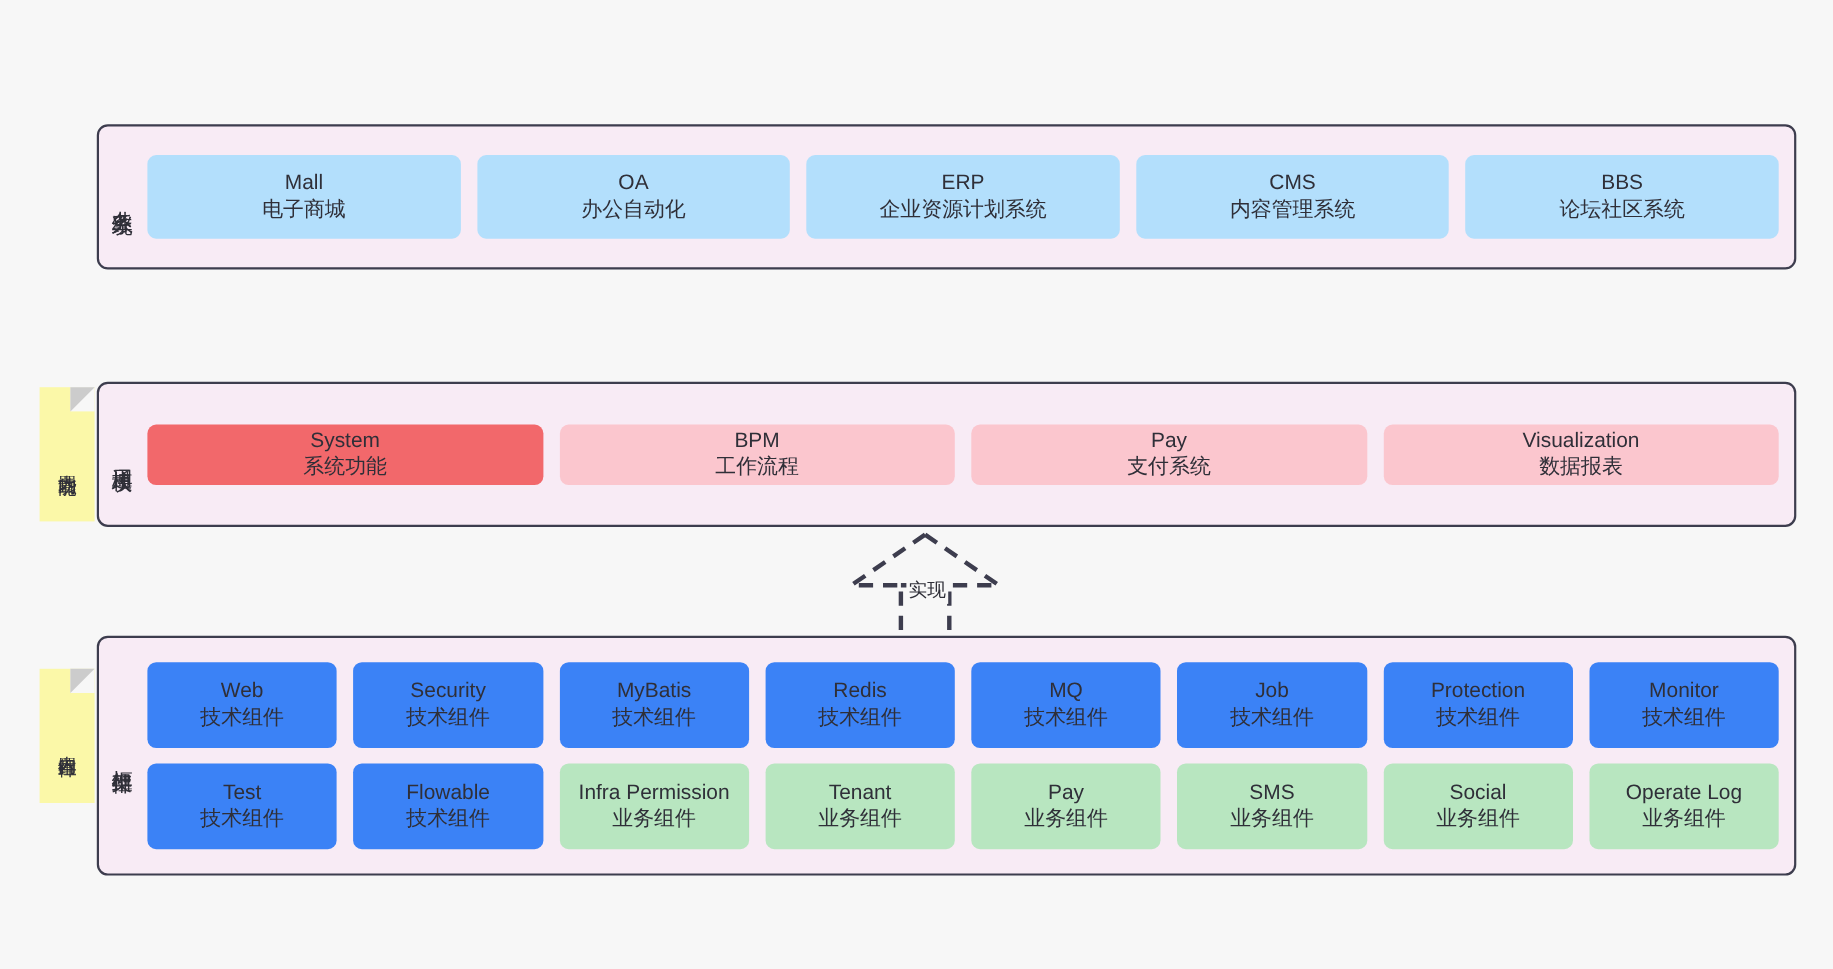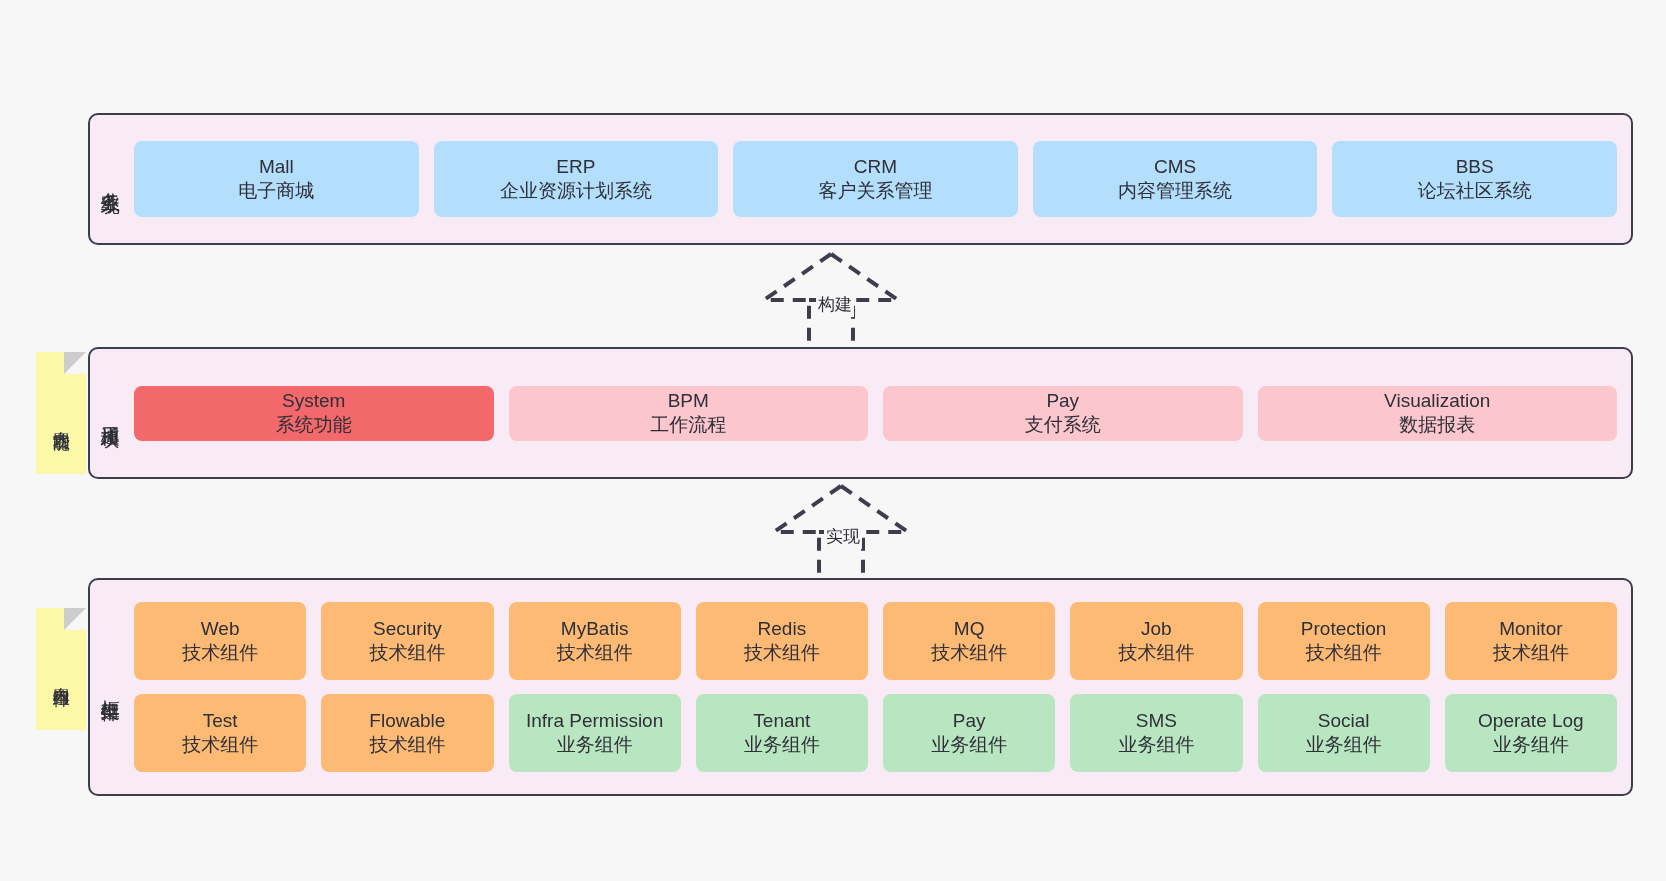--- a/index.html
+++ b/index.html
@@ -67,21 +67,21 @@
     color:#2f2f38;
     padding:6px 4px;
     user-select:none;
   }
   .card .l1{white-space:nowrap;}
   .card .l2{white-space:nowrap;}
   .card.wrap .l1{white-space:normal;}
   .card-blue{background:#b3dffc;}
   .card-red{background:#f2686b;}
   .card-pink{background:#fbc6ce;}
-  .card-green{background:#fdba74;}
+  .card-green{background:#3b82f6;}
   .card-lgreen{background:#b8e6c0;}
 
   .layer-top{left:88px;top:113px;width:1545px;height:132px;}
   .layer-top .card{height:76px;}
   .layer-mid{left:88px;top:347px;width:1545px;height:132px;}
   .layer-mid .card{height:55px;}
   .layer-bot{left:88px;top:578px;width:1545px;height:218px;}
   .layer-bot .card{height:78px;}
 
   
@@ -140,53 +140,45 @@
   <div class="layer layer-top">
     <div class="layer-title">业务系统</div>
     <div class="layer-body">
       <div class="row">
 
         <div class="card card-blue">
           <div class="l1">Mall</div>
           <div class="l2">电子商城</div>
         </div>
 
+        <div class="card card-blue">
+          <div class="l1">OA</div>
+          <div class="l2">办公自动化</div>
+        </div>
 
         <div class="card card-blue">
           <div class="l1">ERP</div>
           <div class="l2">企业资源计划系统</div>
         </div>
 
-        <div class="card card-blue">
-          <div class="l1">CRM</div>
-          <div class="l2">客户关系管理</div>
-        </div>
 
         <div class="card card-blue">
           <div class="l1">CMS</div>
           <div class="l2">内容管理系统</div>
         </div>
 
         <div class="card card-blue">
           <div class="l1">BBS</div>
           <div class="l2">论坛社区系统</div>
         </div>
 
       </div>
     </div>
   </div>
 
-  <div class="conn conn-build">
-    <svg width="150" height="96" viewBox="0 0 150 96" aria-hidden="true">
-      <path d="M75 2 L8 48 L53 48 L53 94" fill="none" stroke="#3d3d4e" stroke-width="4" stroke-dasharray="13 9"></path>
-      <path d="M75 2 L142 48 L97 48 L97 94" fill="none" stroke="#3d3d4e" stroke-width="4" stroke-dasharray="13 9"></path>
-      <path d="M53 48 L97 48" fill="none" stroke="#3d3d4e" stroke-width="4" stroke-dasharray="13 9"></path>
-    </svg>
-    <span class="conn-label">构建</span>
-  </div>
 
   <div class="note note-func">
     <span>内置功能</span>
   </div>
 
   <div class="layer layer-mid">
     <div class="layer-title">通用模块</div>
     <div class="layer-body">
       <div class="row">
 

